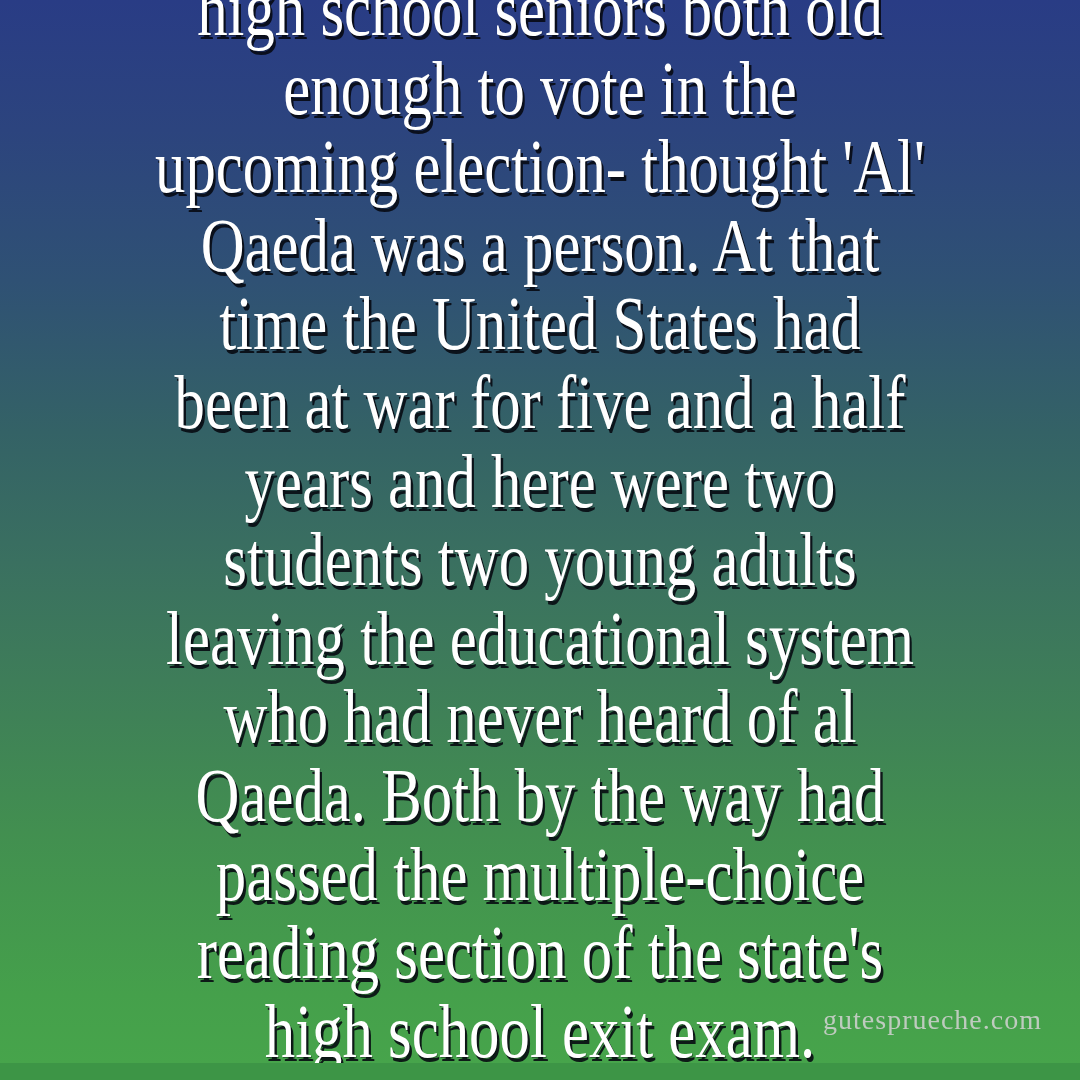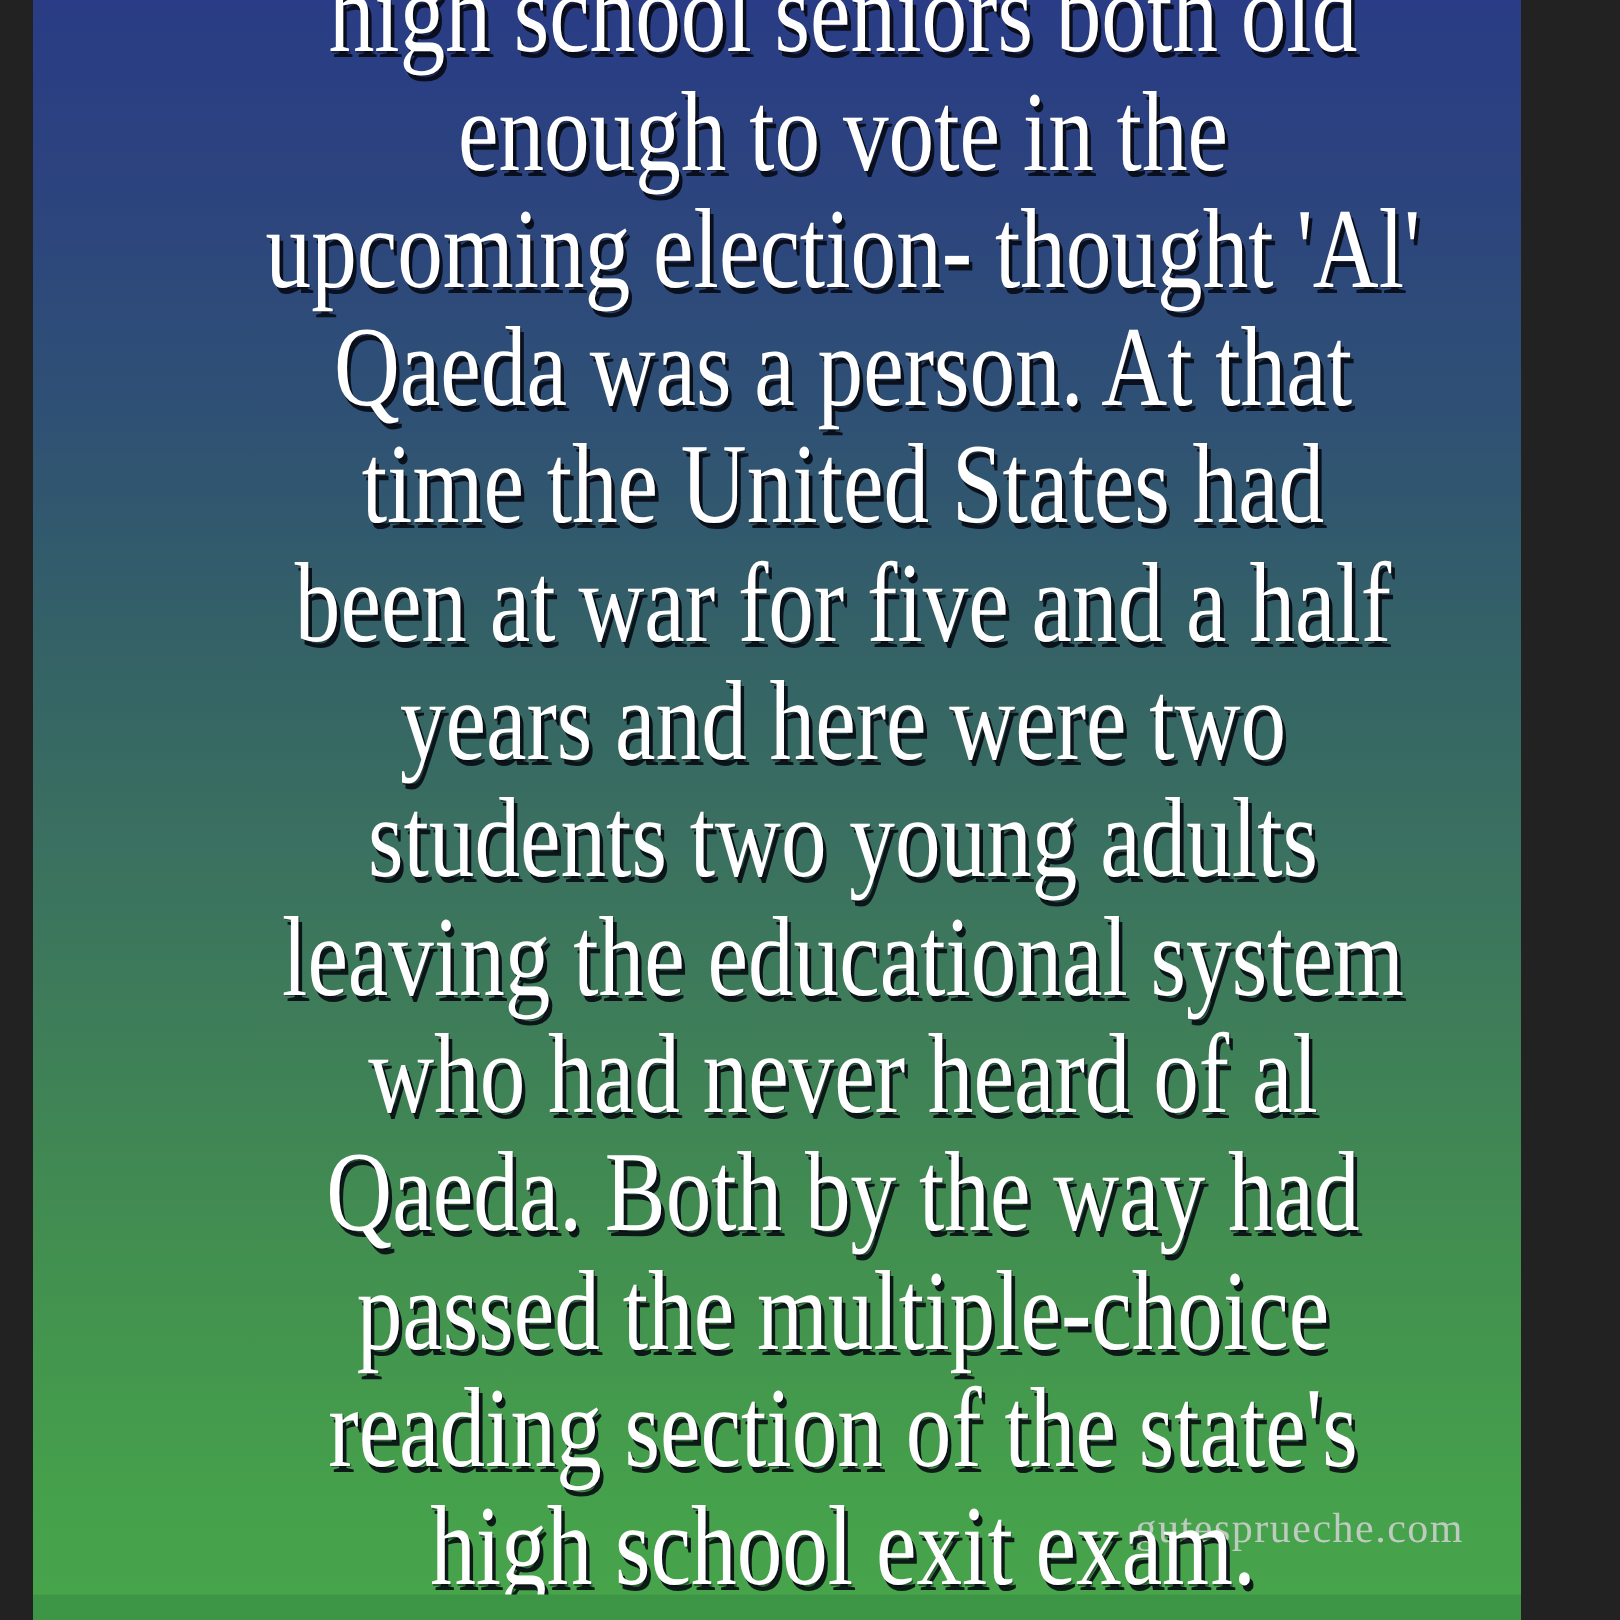--- a/index.html
+++ b/index.html
@@ -2,34 +2,33 @@
 <html><head>
 <meta charset="utf-8">
 <style>
   html, body {
     margin: 0;
     padding: 0;
     background: #222;
   }
   .canvas {
     position: relative;
-    width: 992px;
+    width: 1080px;
     height: 1080px;
     overflow: hidden;
     background: linear-gradient(180deg,
       #293c85 0%,
       #2c447e 12%,
       #2f5174 26%,
       #346266 40%,
       #3a7060 52%,
       #3e7d59 63%,
       #428f50 77%,
       #45a04b 92%,
       #47a54b 100%);
-    margin-left: 22px;
   }
   .quote {
     position: absolute;
     z-index: 2;
     left: 0;
     top: -30px;
     width: 1080px;
     font-family: "Liberation Serif", "DejaVu Serif", serif;
     font-size: 76px;
     line-height: 78.6px;

